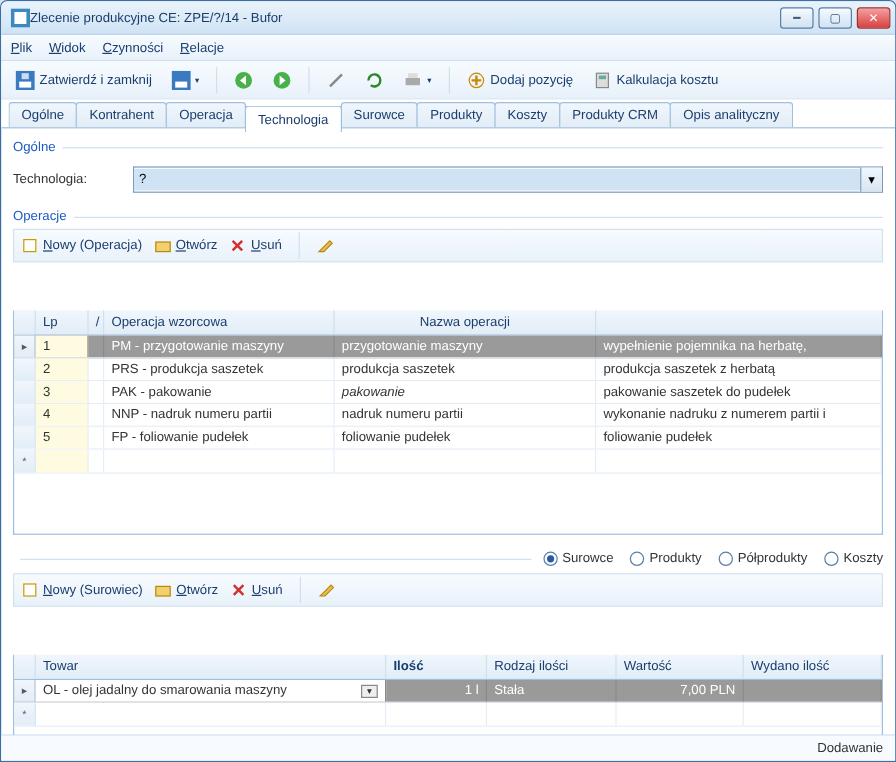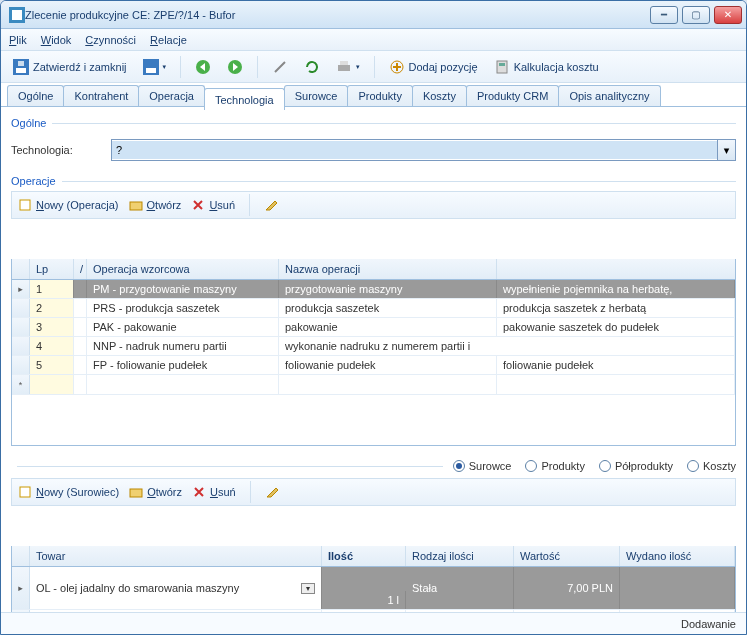--- a/index.html
+++ b/index.html
@@ -224,21 +224,21 @@
           </span>
         </span>
     </div>
 
     <div class="grid">
       <div class="ghead">
         <div class="rowhandle"></div>
         <div class="gc" style="width:44px;">Lp</div>
         <div class="gc" style="width:12px;">/</div>
         <div class="gc" style="width:192px;">Operacja wzorcowa</div>
-        <div class="gc" style="width:218px;">Nazwa operacji</div>
+        <div class="gc" style="width:218px;text-align:center;">Nazwa operacji</div>
       </div>
       <div class="grow sel">
         <div class="rowhandle">▸</div>
         <div class="gc lp" style="width:44px;">1</div>
         <div class="gc" style="width:12px;"></div>
         <div class="gc" style="width:192px;">PM - przygotowanie maszyny</div>
         <div class="gc" style="width:218px;">przygotowanie maszyny</div>
         <div class="gc" style="flex:1;">wypełnienie pojemnika na herbatę,</div>
       </div>
       <div class="grow">
@@ -247,28 +247,29 @@
         <div class="gc" style="width:12px;"></div>
         <div class="gc" style="width:192px;">PRS - produkcja saszetek</div>
         <div class="gc" style="width:218px;">produkcja saszetek</div>
         <div class="gc" style="flex:1;">produkcja saszetek z herbatą</div>
       </div>
       <div class="grow">
         <div class="rowhandle"></div>
         <div class="gc lp" style="width:44px;">3</div>
         <div class="gc" style="width:12px;"></div>
         <div class="gc" style="width:192px;">PAK - pakowanie</div>
-        <div class="gc" style="width:218px;">pakowanie</div>
+        <div class="gc" style="width:218px;font-style:italic;">pakowanie</div>
         <div class="gc" style="flex:1;">pakowanie saszetek do pudełek</div>
       </div>
       <div class="grow">
         <div class="rowhandle"></div>
         <div class="gc lp" style="width:44px;">4</div>
         <div class="gc" style="width:12px;"></div>
         <div class="gc" style="width:192px;">NNP - nadruk numeru partii</div>
+        <div class="gc" style="width:218px;">nadruk numeru partii</div>
         <div class="gc" style="flex:1;">wykonanie nadruku z numerem partii i</div>
       </div>
       <div class="grow">
         <div class="rowhandle"></div>
         <div class="gc lp" style="width:44px;">5</div>
         <div class="gc" style="width:12px;"></div>
         <div class="gc" style="width:192px;">FP - foliowanie pudełek</div>
         <div class="gc" style="width:218px;">foliowanie pudełek</div>
         <div class="gc" style="flex:1;">foliowanie pudełek</div>
       </div>
@@ -348,21 +349,21 @@
         <div class="gc" style="width:108px;">Rodzaj ilości</div>
         <div class="gc" style="width:106px;">Wartość</div>
         <div class="gc" style="flex:1;">Wydano ilość</div>
       </div>
       <div class="grow sel">
         <div class="rowhandle">▸</div>
         <div class="gc" style="width:292px;background:#fff;color:#333;justify-content:space-between;">
             <span>OL - olej jadalny do smarowania maszyny</span>
             <span style="border:1px solid #888;width:14px;text-align:center;background:#eee;font-size:8px;">▾</span>
           </div>
-        <div class="gc" style="width:84px;justify-content:flex-end;margin-top:24px;">1 l</div>
+        <div class="gc" style="width:84px;justify-content:flex-end;">1 l</div>
         <div class="gc" style="width:108px;">Stała</div>
         <div class="gc" style="width:106px;justify-content:flex-end;">7,00 PLN</div>
         <div class="gc" style="flex:1;"></div>
       </div>
       <div class="grow" style="height:20px;">
         <div class="rowhandle">*</div>
         <div class="gc" style="width:292px;"></div>
           <div class="gc" style="width:84px;"></div>
           <div class="gc" style="width:108px;"></div>
           <div class="gc" style="width:106px;"></div>

